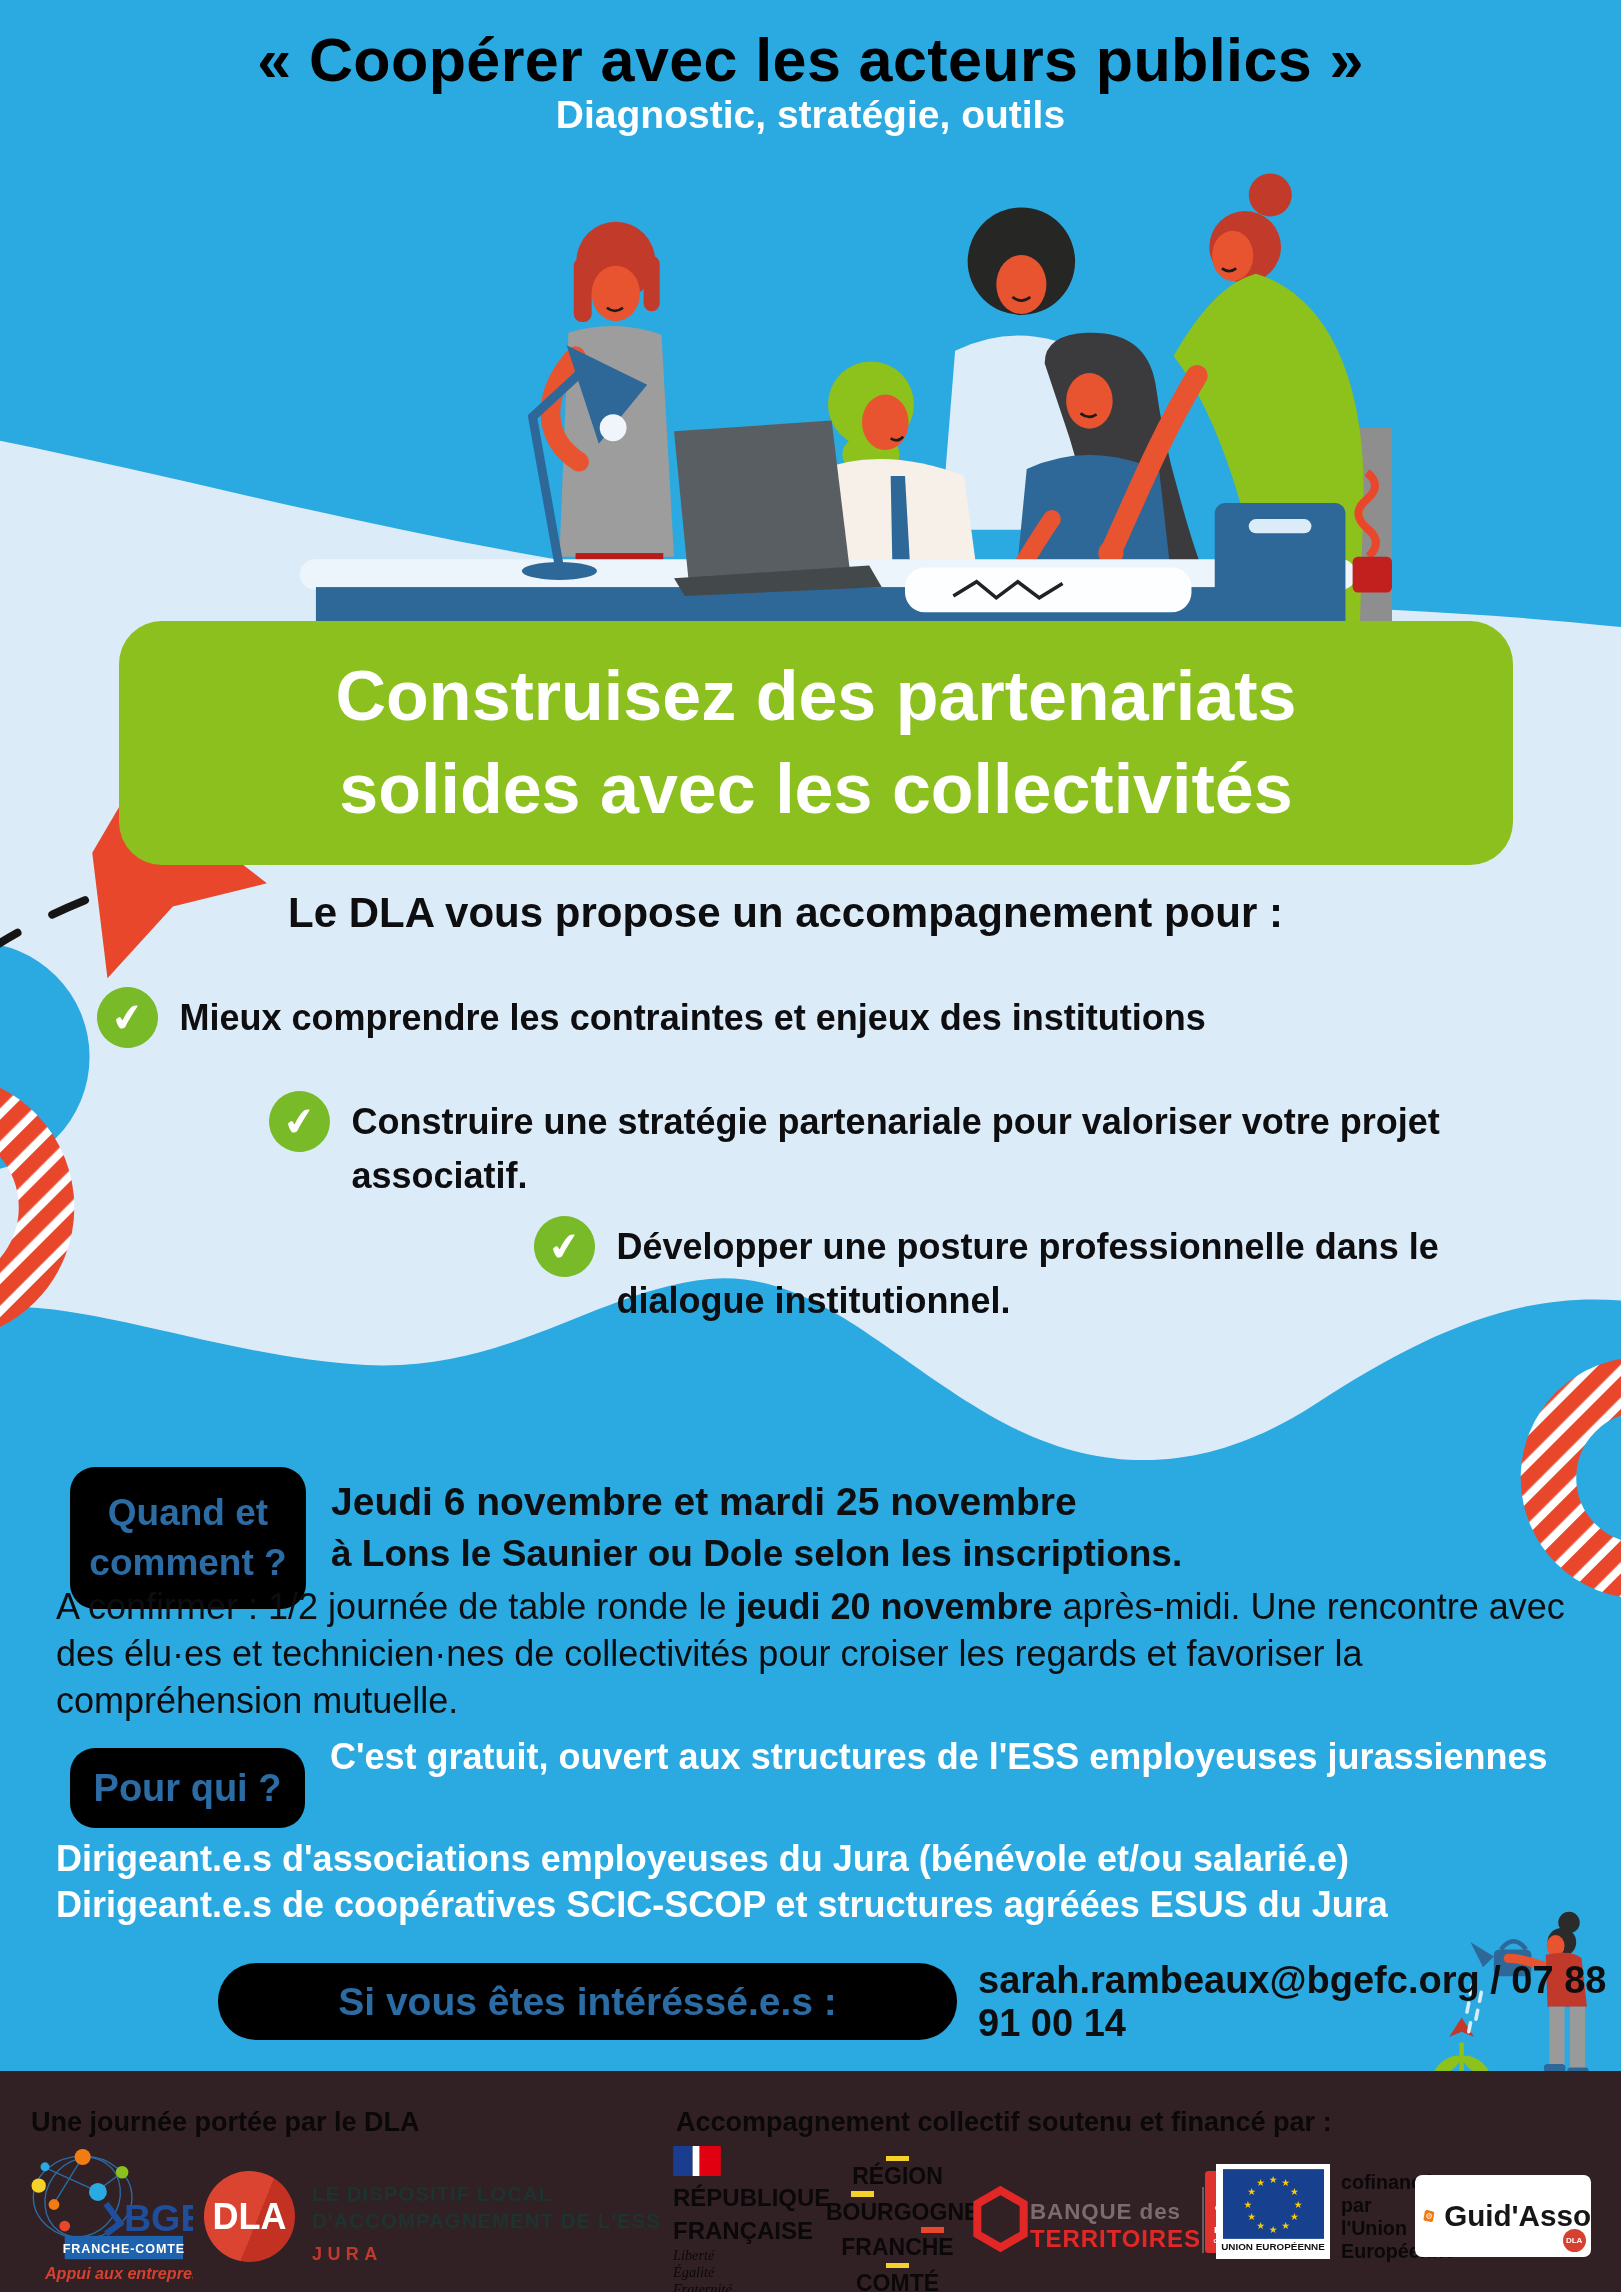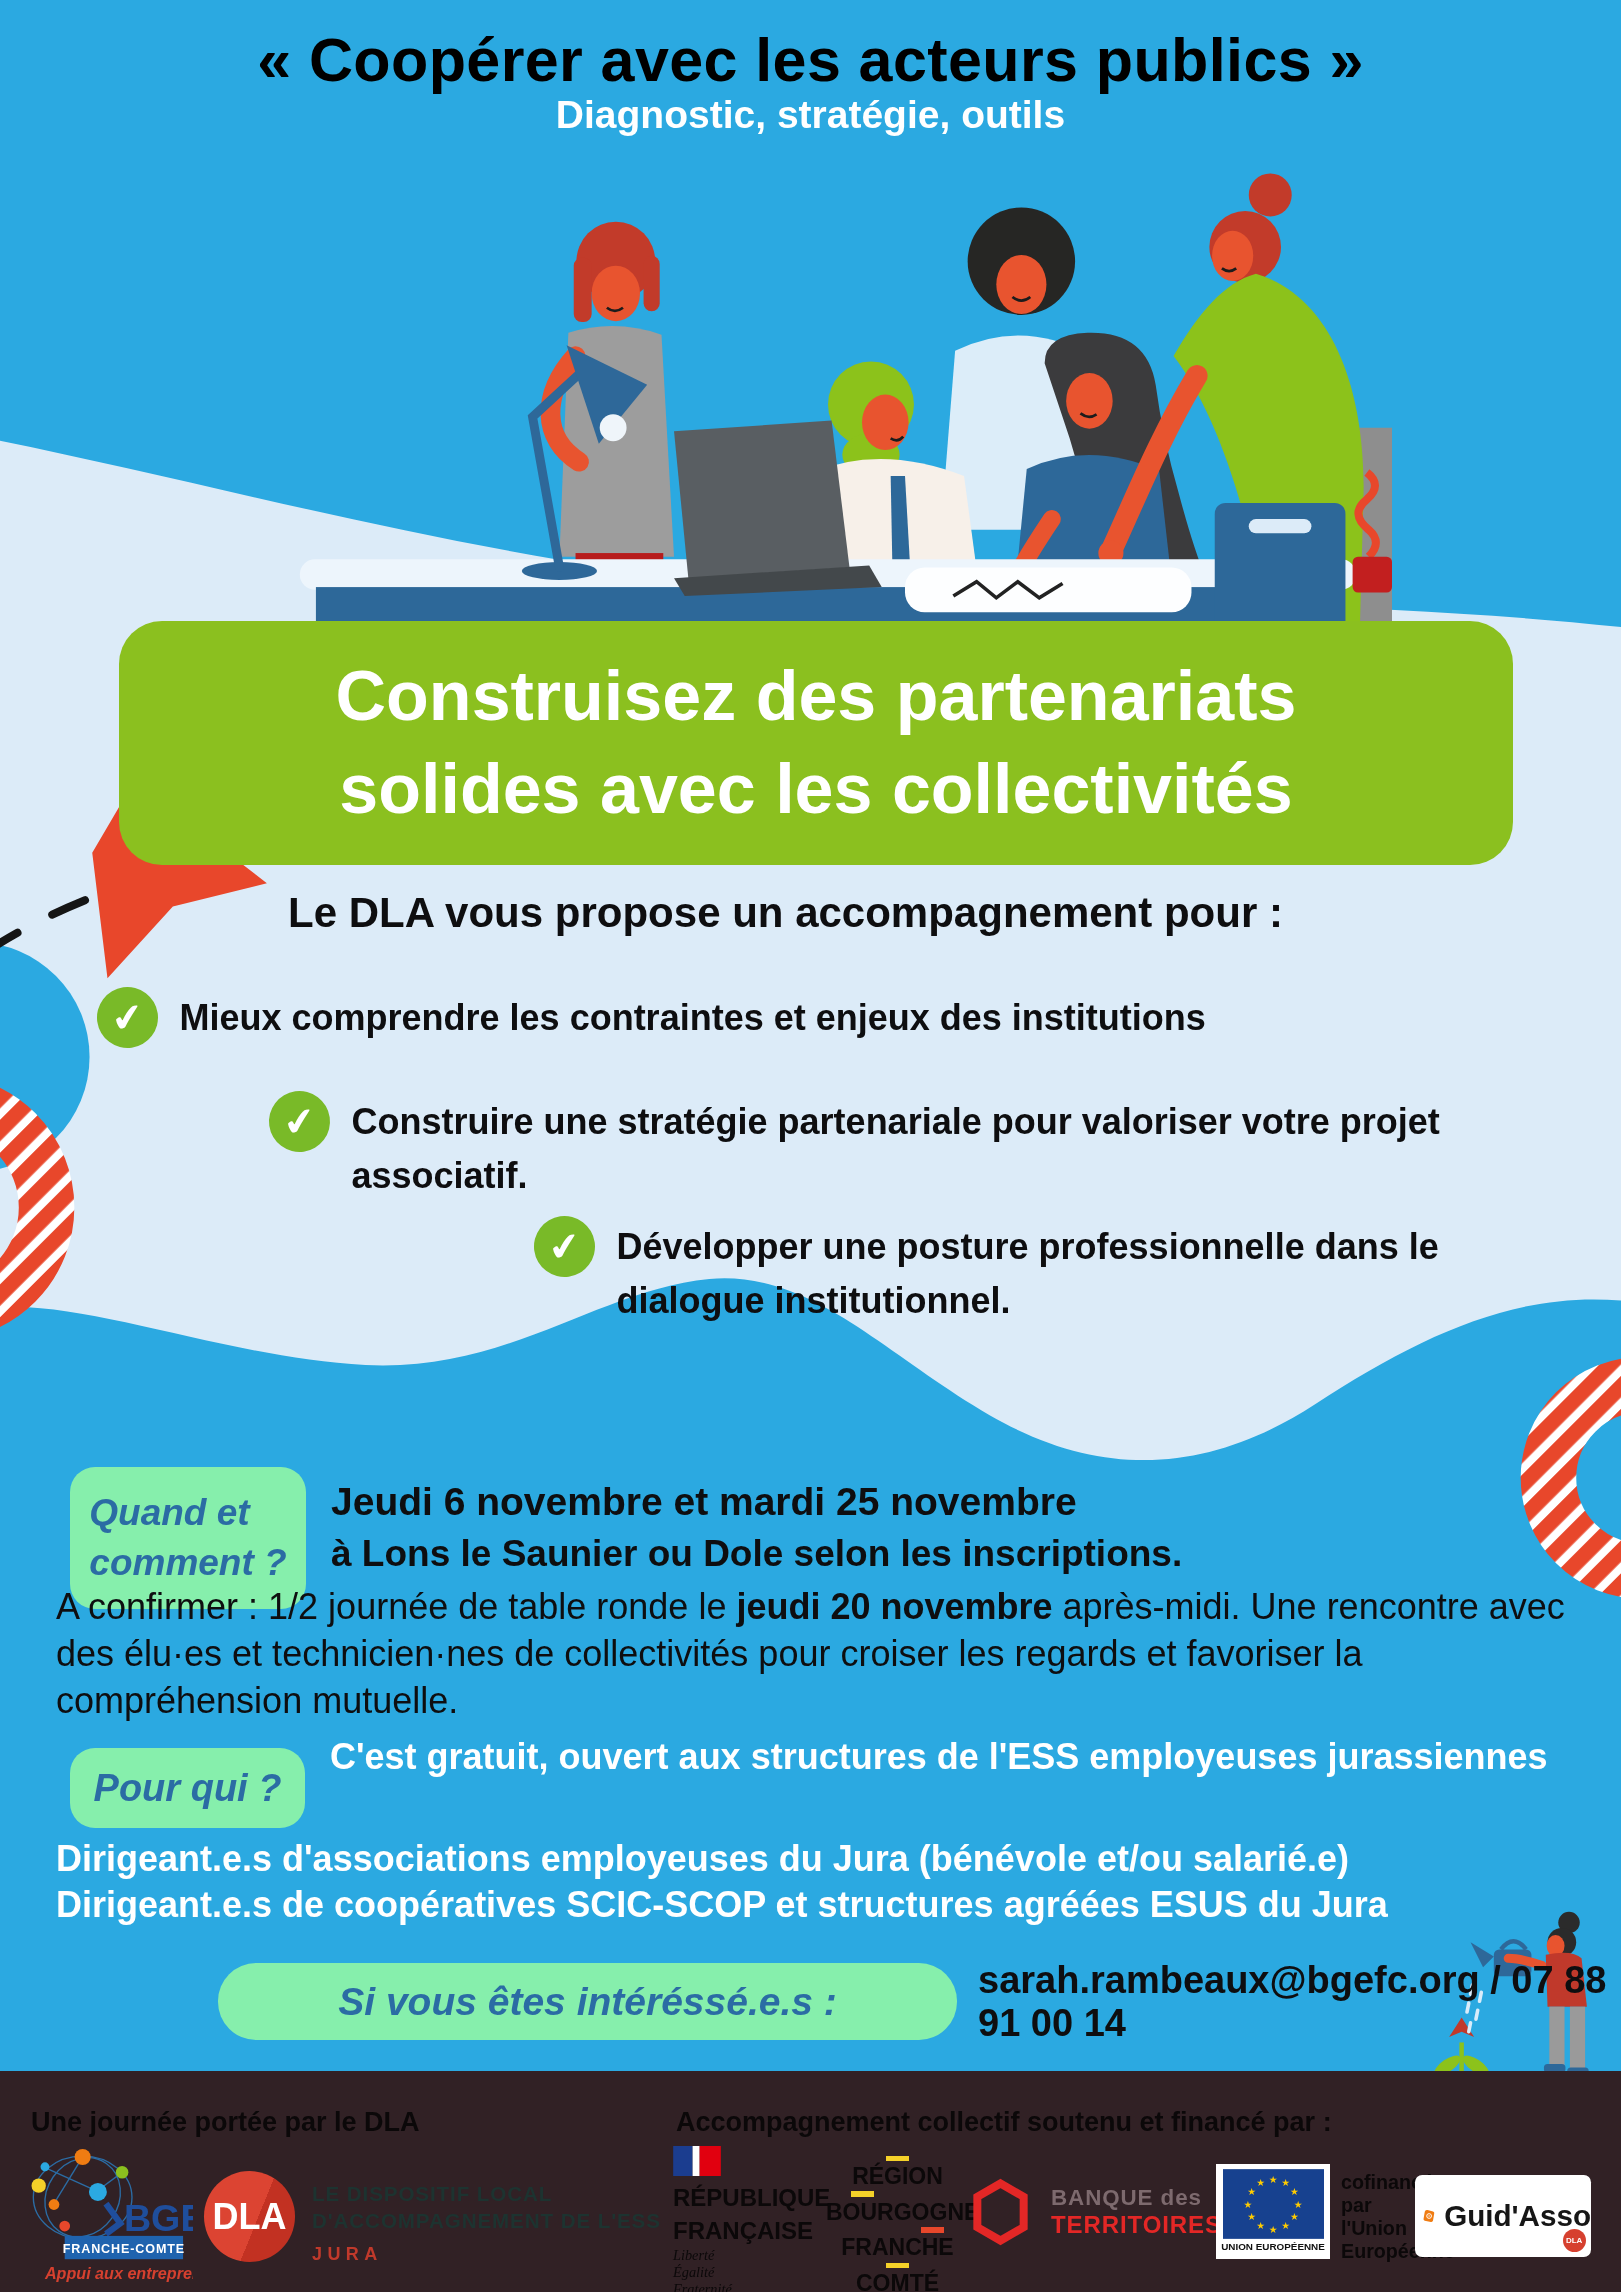--- a/index.html
+++ b/index.html
@@ -26,22 +26,22 @@
   .check-circle{
     flex:0 0 auto;width:61px;height:61px;border-radius:50%;background:#79BA28;color:#fff;
     display:flex;align-items:center;justify-content:center;font-size:38px;font-weight:800;transform:rotate(-8deg);
   }
   .check-text{font-size:36px;font-weight:800;color:#0E0E10;line-height:54px;padding-top:3.6px;}
   .ci1{left:97px;top:987px;}
   .ci2{left:269px;top:1091px;}
   .ci3{left:534px;top:1216px;}
   
   .badge{
-    background:#86efac;border-radius:25px;color:#2B6CA4;font-weight:800;z-index:4;
-    display:flex;align-items:center;justify-content:center;text-align:left;font-style:italic;
+    background:#000000;border-radius:25px;color:#2B6CA4;font-weight:800;z-index:4;
+    display:flex;align-items:center;justify-content:center;text-align:center;
   }
   .when-badge{left:70px;top:1467px;width:236px;height:142px;font-size:37px;line-height:50px;}
   .who-badge{left:70px;top:1748px;width:235px;height:80px;font-size:38px;}
   .contact-badge{left:218px;top:1963px;width:739px;height:77px;border-radius:38px;font-size:39px;}
   .when-l1{left:331px;top:1480px;font-size:39px;font-weight:800;color:#0E0E10;z-index:4;}
   .when-l2{left:331px;top:1533px;font-size:37px;font-weight:600;color:#0E0E10;z-index:4;}
   .note{left:56px;top:1583px;width:1522px;font-size:36px;font-weight:500;color:#0E0E10;line-height:47px;z-index:4;}
   .note b{font-weight:800;}
   .who-l1{left:330px;top:1736px;font-size:36px;font-weight:800;color:#fff;z-index:4;}
   .who-l2{left:330px;top:1784px;font-size:36px;font-weight:600;color:#fff;z-index:4;}
@@ -62,21 +62,21 @@
   .logo-dla-text{position:absolute;left:312px;top:109px;color:#1D3330;font-size:20.6px;font-weight:800;letter-spacing:0.9px;line-height:27px;}
   .logo-dla-text .territory{color:#C0392B;font-size:18px;letter-spacing:5.4px;margin-top:7.2px;}
   .logo-rf{position:absolute;left:673px;top:75px;color:#0B0809;}
   .logo-rf .rf-name{font-size:24px;font-weight:900;line-height:27px;margin-top:5.4px;}
   .logo-rf .motto{font-family:"Liberation Serif",serif;font-style:italic;font-size:14.3px;line-height:17px;margin-top:3.6px;}
   .logo-region{position:absolute;left:826px;top:82px;width:143px;color:#0B0809;font-size:23px;font-weight:900;line-height:25px;text-align:center;}
   .dash{display:block;width:23px;height:5.4px;margin:2.7px auto;}
   .dash.y{background:#F5D129;}
   .dash.r{background:#E8472B;}
   .dash.al{margin-left:25px;} .dash.ar{margin-right:25px;}
-  .logo-bdt{position:absolute;left:972px;top:100px;display:flex;align-items:center;gap:22px;}
+  .logo-bdt{position:absolute;left:972px;top:100px;display:flex;align-items:flex-end;gap:1px;}
   .bdt-text .l1{font-size:22.4px;font-weight:700;color:#7D6A6E;letter-spacing:0.9px;}
   .bdt-text .l2{font-size:24px;font-weight:900;color:#E32726;letter-spacing:0.9px;}
   .bdt-sep{width:1.8px;height:66px;background:#6B5A5E;}
   .caisse{width:52px;height:82px;background:#E1332D;border-radius:3.6px;color:#fff;text-align:center;font-weight:800;}
   .caisse .emb{width:25px;height:25px;border-radius:50%;background:#fff;margin:5.4px auto 1.8px;}
   .caisse .c1{font-size:9.9px;line-height:10.7px;}
   .caisse .c2{font-size:5.4px;letter-spacing:1.8px;margin-top:2.7px;}
   .logo-eu{position:absolute;left:1216px;top:93px;width:114px;height:95px;background:#fff;display:flex;flex-direction:column;align-items:center;}
   .eu-label{font-size:9.9px;font-weight:800;color:#111;margin-top:1.8px;}
   .eu-cofinance{position:absolute;left:1341px;top:100px;font-size:19.7px;font-weight:800;color:#0B0809;line-height:23px;}

